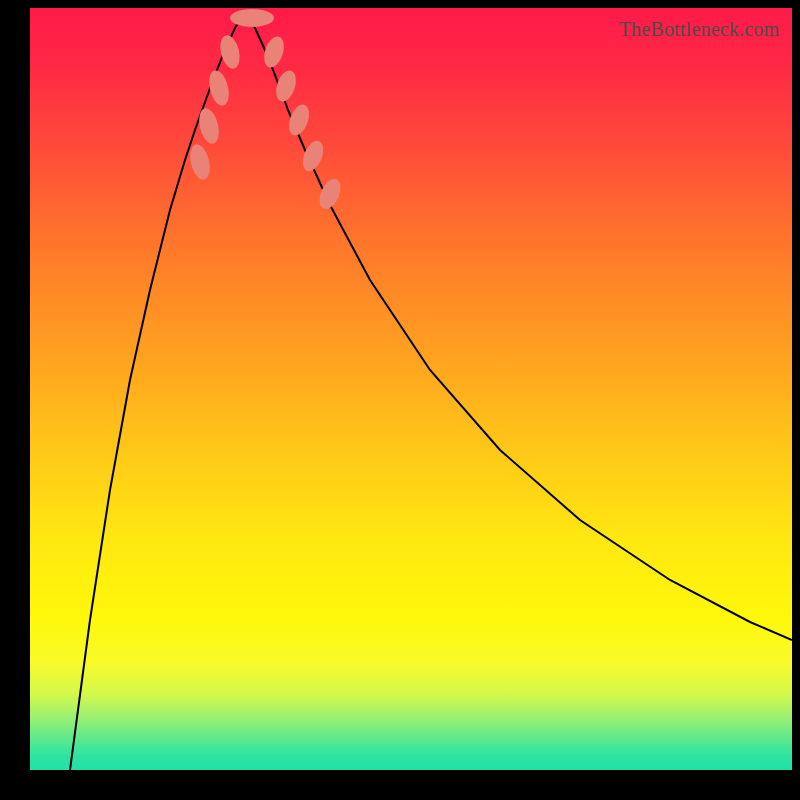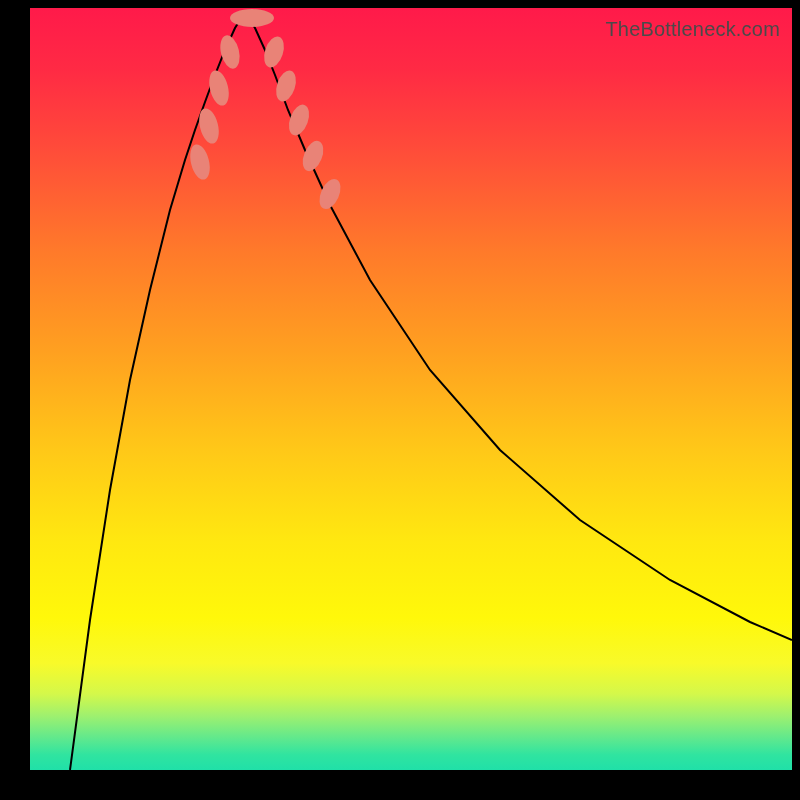--- a/index.html
+++ b/index.html
@@ -26,20 +26,21 @@
       #ffc818 58%,
       #ffe810 70%,
       #fff80a 80%,
       #f8fa2a 86%,
       #d4f84a 90%,
       #9cf070 93%,
       #5ce88f 96%,
       #30e4a0 98%,
       #20e0a8 100%
     );
+    font-family: Liberation Serif, serif;
   }
   .watermark {
     position: absolute;
     top: 10px;
     right: 12px;
     color: #4a4a4a;
     font-size: 20px;
     font-weight: 500;
     letter-spacing: 0.2px;
     user-select: none;

